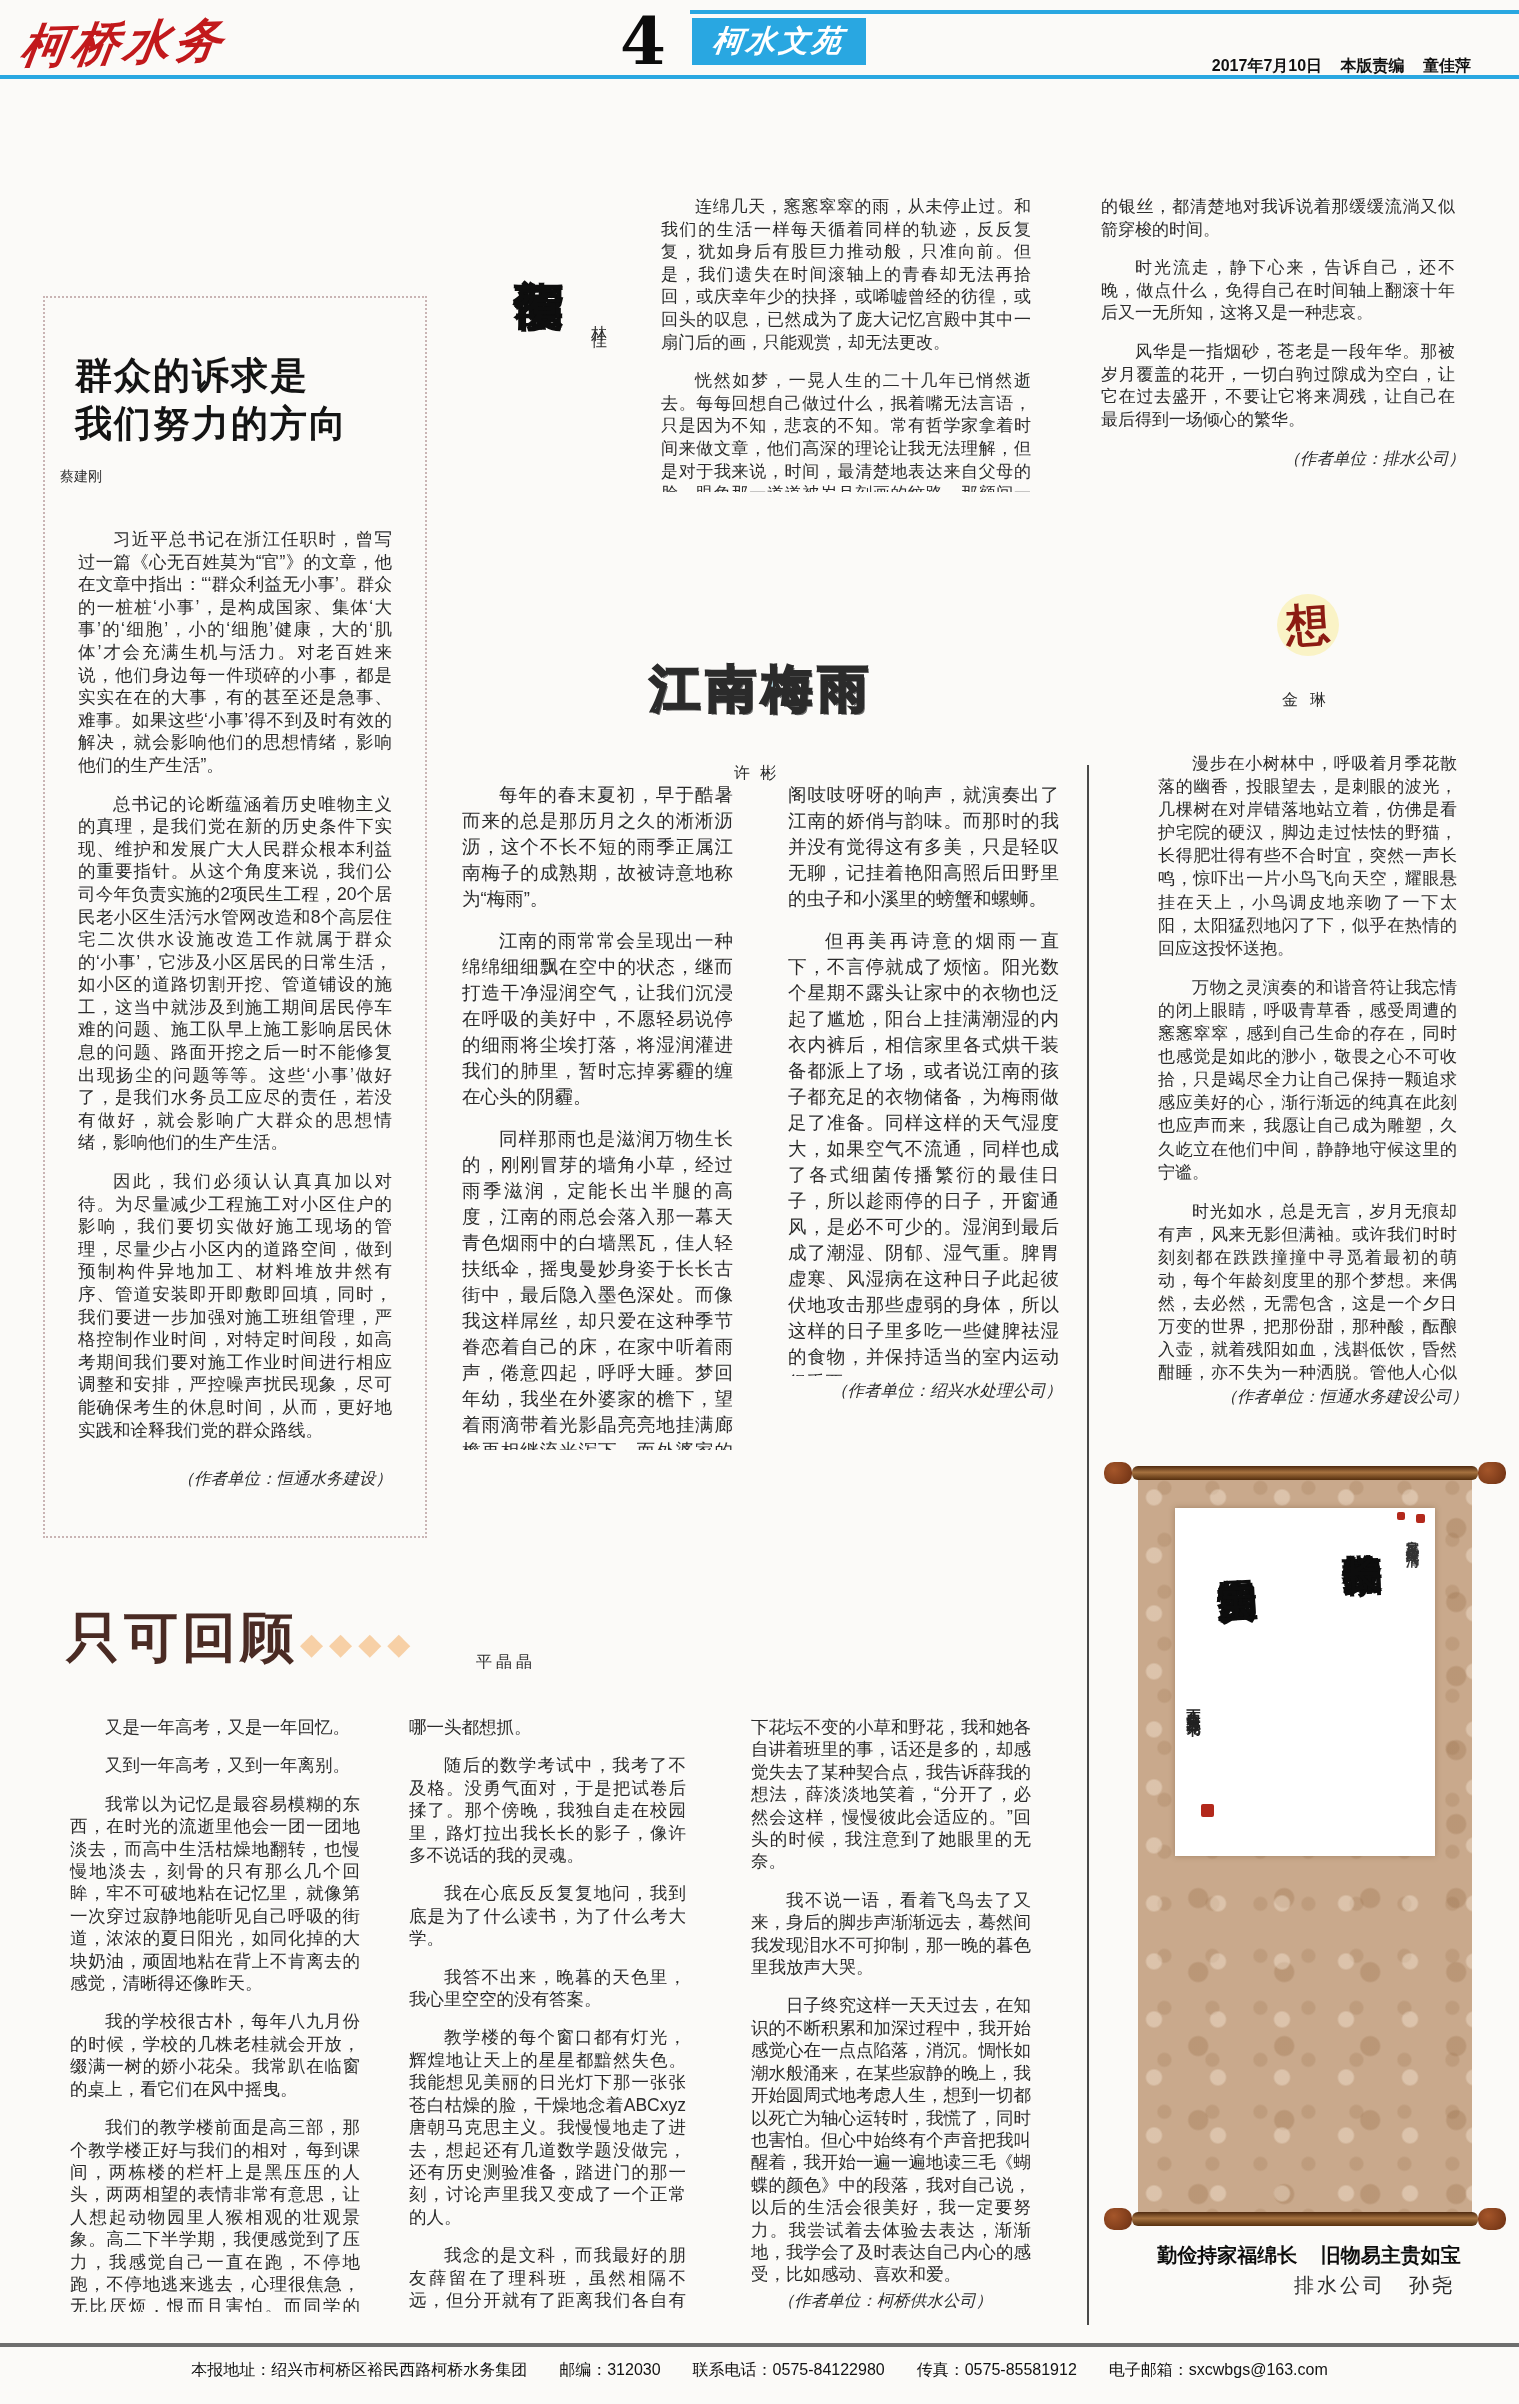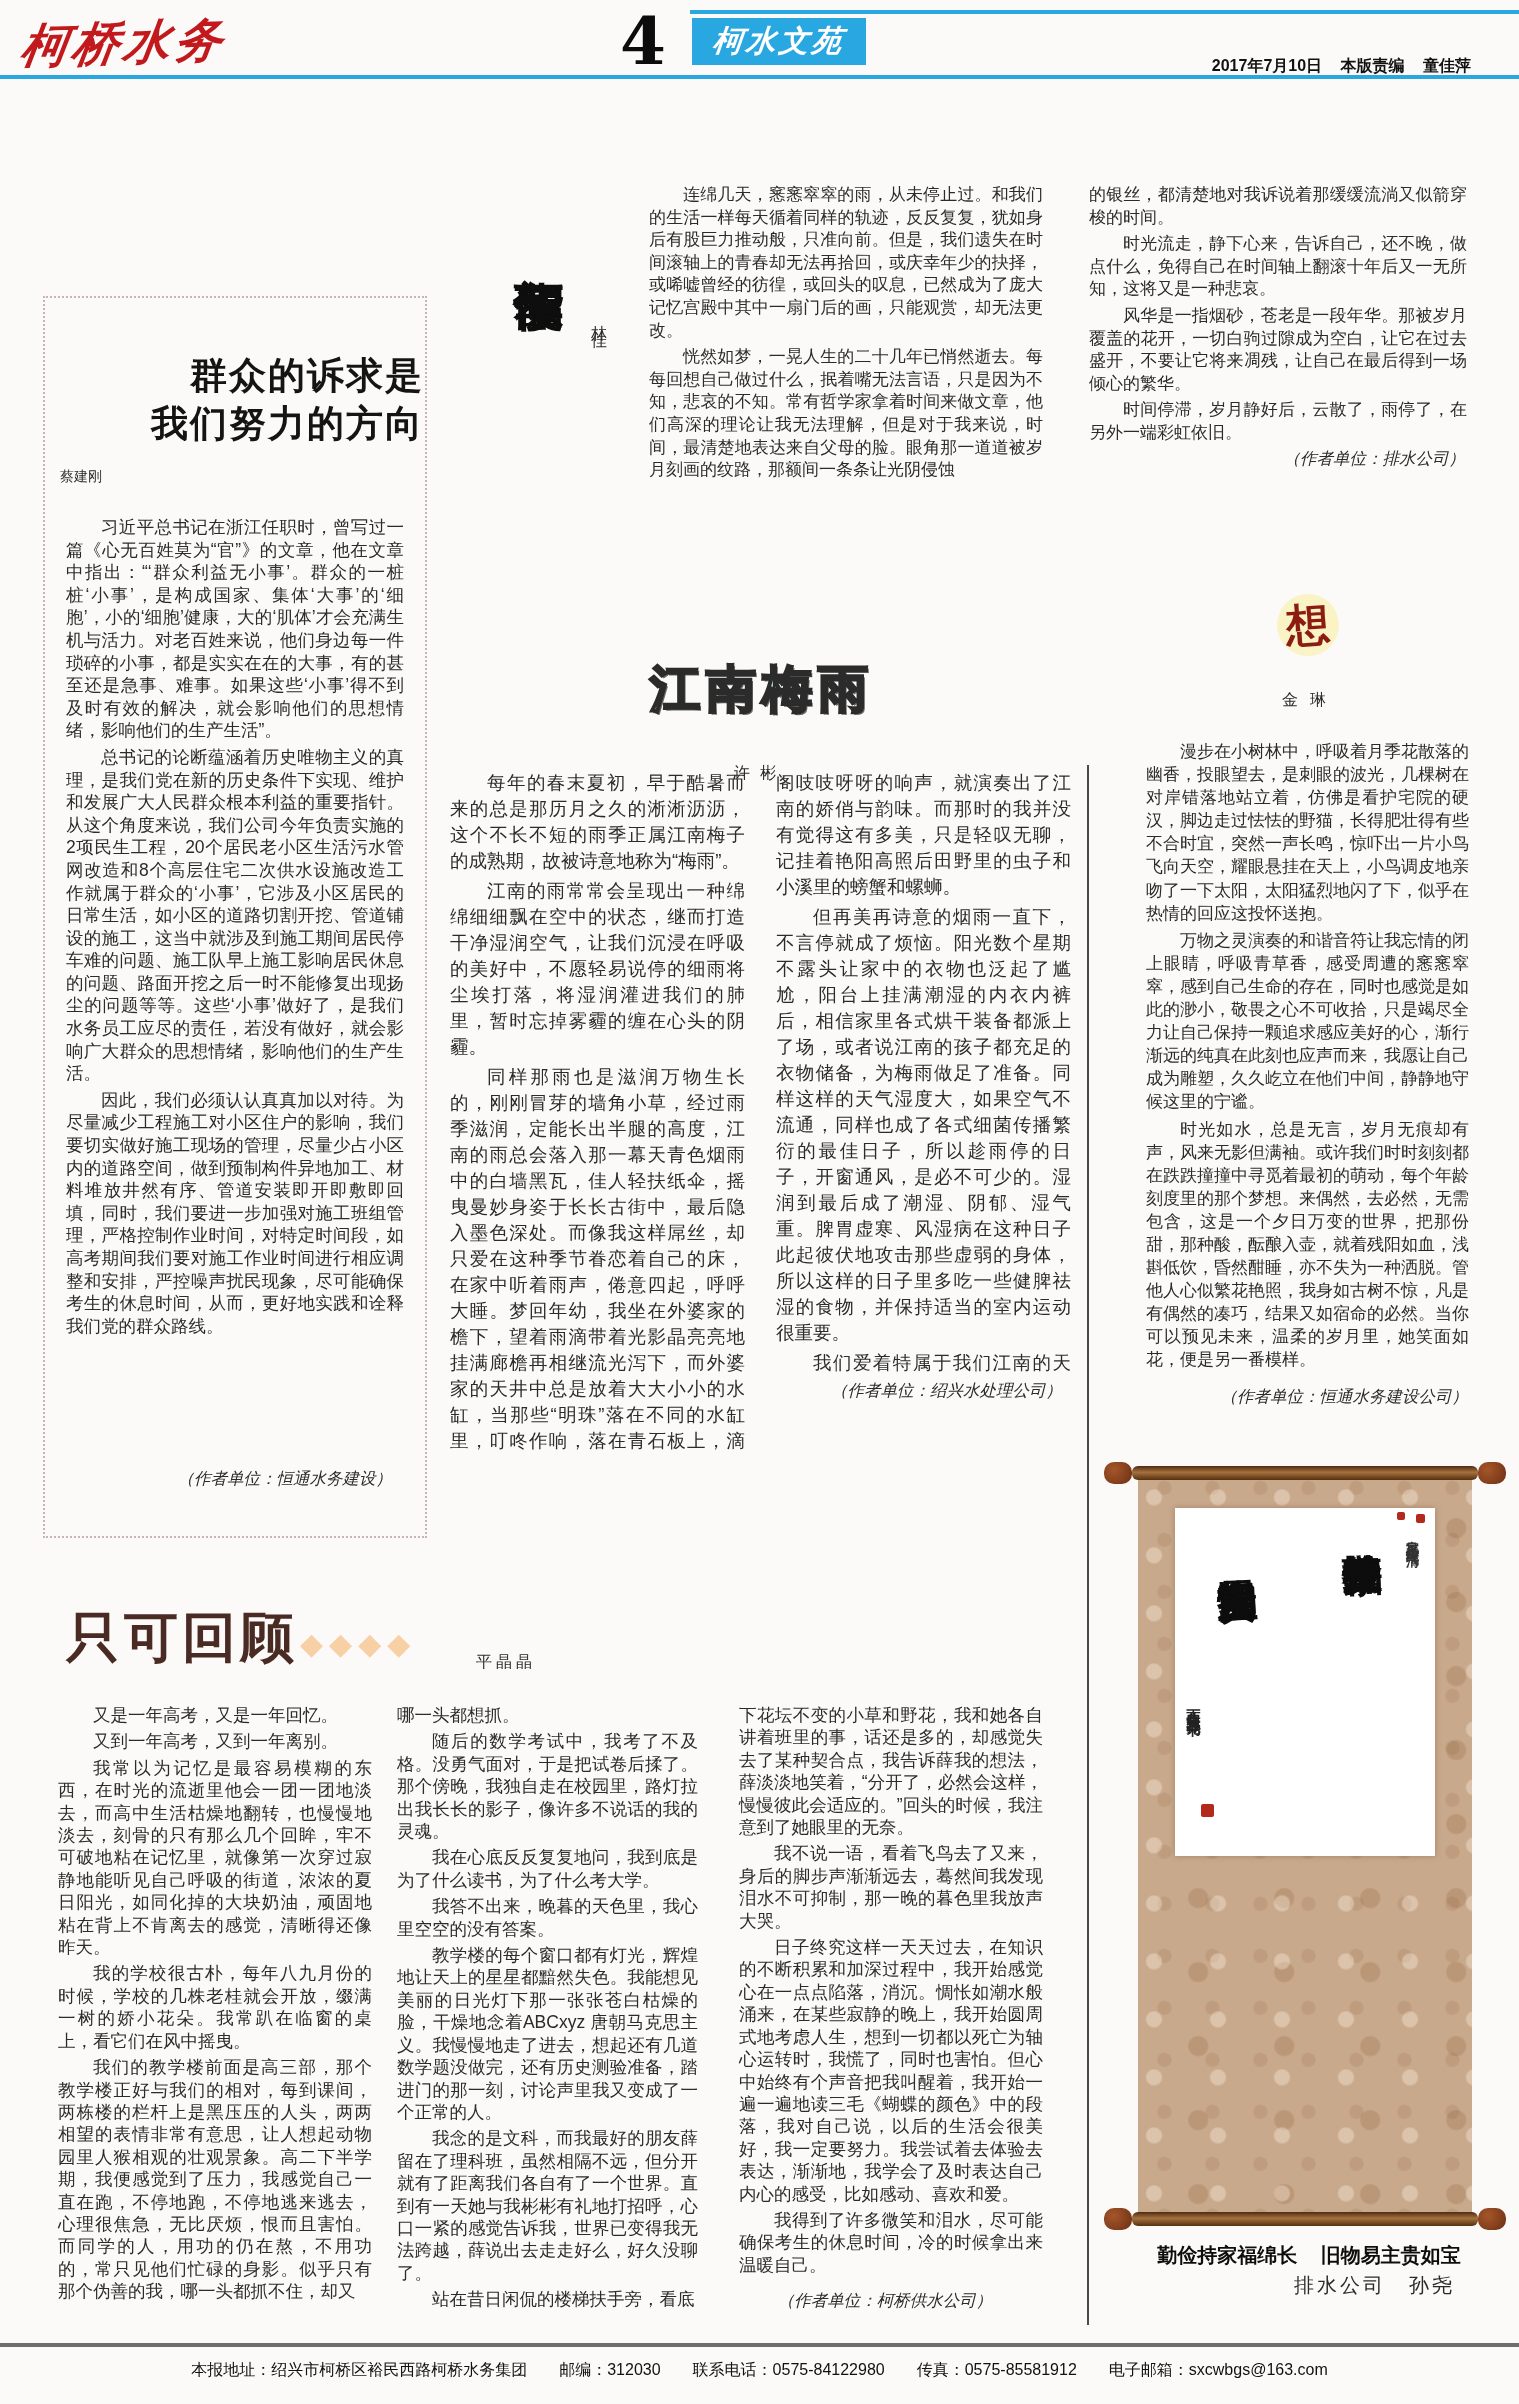--- a/index.html
+++ b/index.html
@@ -14,30 +14,30 @@
   #page-number{left:620px;top:2px;width:70px;font-family:"DejaVu Serif",serif;
                font-size:66px;font-weight:bold;color:#0c0c0c;}
   #section-box{left:692px;top:18px;width:174px;height:47px;background:#29a7e1;
                display:flex;align-items:center;justify-content:center;}
   #section-box span{color:#fff;font-family:"DejaVu Serif",serif;font-weight:bold;
                     font-style:italic;font-size:30px;letter-spacing:3px;transform:skewX(-6deg);}
   #dateline{right:48px;top:56px;font-size:16px;font-weight:bold;color:#111;white-space:nowrap;}
   #dateline span{margin-left:14px;}
   #cyan-line-full{left:0;top:75px;width:1519px;height:4px;background:#29a7e1;}
   
-  .para{margin:4px;text-indent:2em;}
+  .para{margin:16px;text-indent:2em;}
   .cont{text-indent:0;}
   .body-col{text-align:justify;overflow:hidden;}
   .attribution{font-family:"Liberation Serif",serif;font-style:italic;
                text-align:right;text-indent:0;}
   .author{font-family:"Liberation Serif",serif;}
   
   #boxA{left:43px;top:296px;width:380px;height:1238px;border:2px dotted #c9b4b4;}
-  #a-title{left:84px;top:352px;width:340px;font-size:37px;font-weight:bold;
-           line-height:48px;color:#141414;letter-spacing:2px;text-align:right;}
+  #a-title{left:75px;top:352px;width:340px;font-size:37px;font-weight:bold;
+           line-height:48px;color:#141414;letter-spacing:2px;}
   #a-author{left:60px;top:468px;width:330px;text-align:left;font-size:14px;}
   #a-body{left:62px;top:512px;width:346px;height:950px;font-size:17.5px;line-height:22.6px;}
   #a-attrib{left:62px;top:1468px;width:330px;font-size:16.5px;}
   
   #b-title{left:506px;top:238px;height:210px;writing-mode:vertical-rl;text-orientation:upright;
            font-size:50px;font-weight:bold;color:#0e0e0e;letter-spacing:2px;}
   #b-author{left:588px;top:312px;height:70px;writing-mode:vertical-rl;text-orientation:upright;
             font-size:16px;letter-spacing:8px;}
   #b-col1{left:645px;top:180px;width:402px;height:312px;font-size:17px;line-height:22.6px;}
   #b-col2{left:1085px;top:180px;width:386px;height:268px;font-size:17px;line-height:22.6px;}

